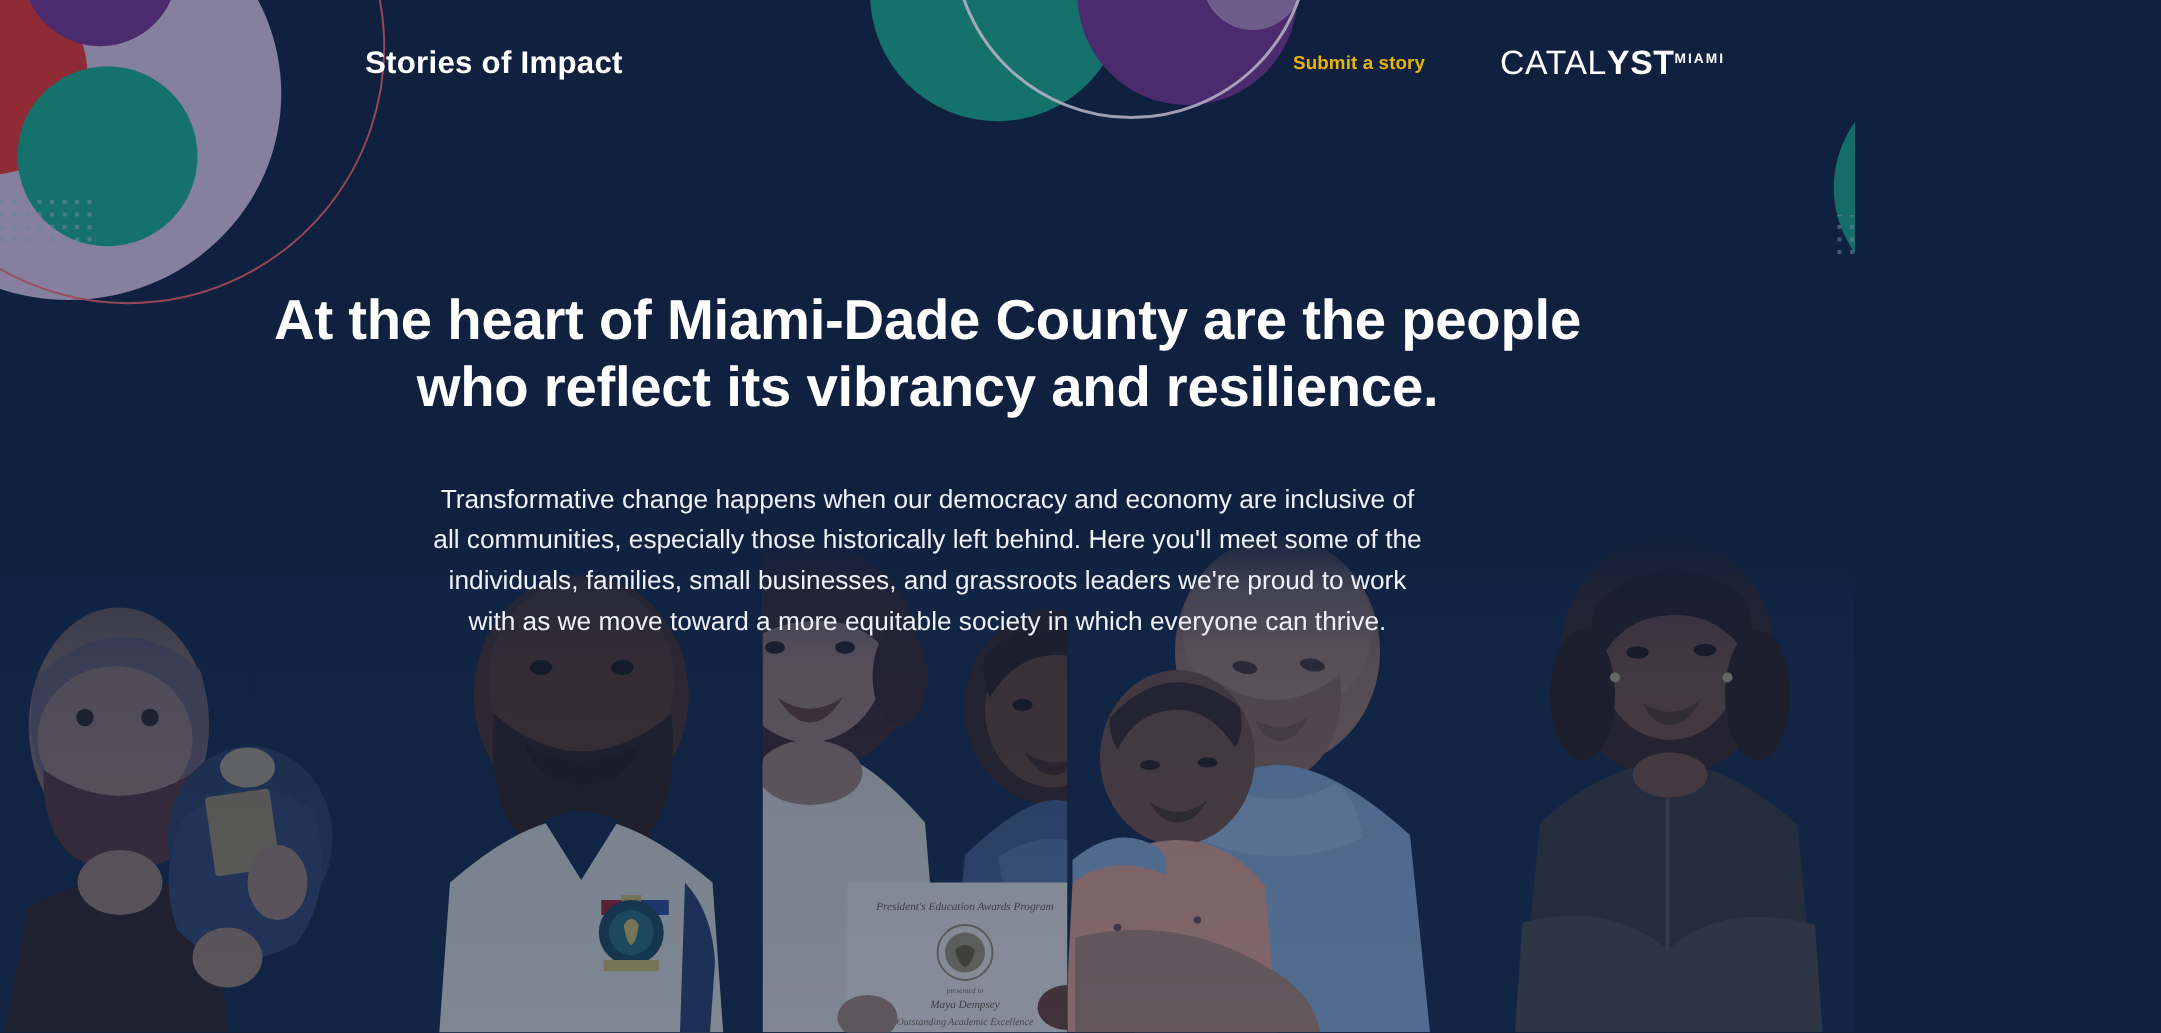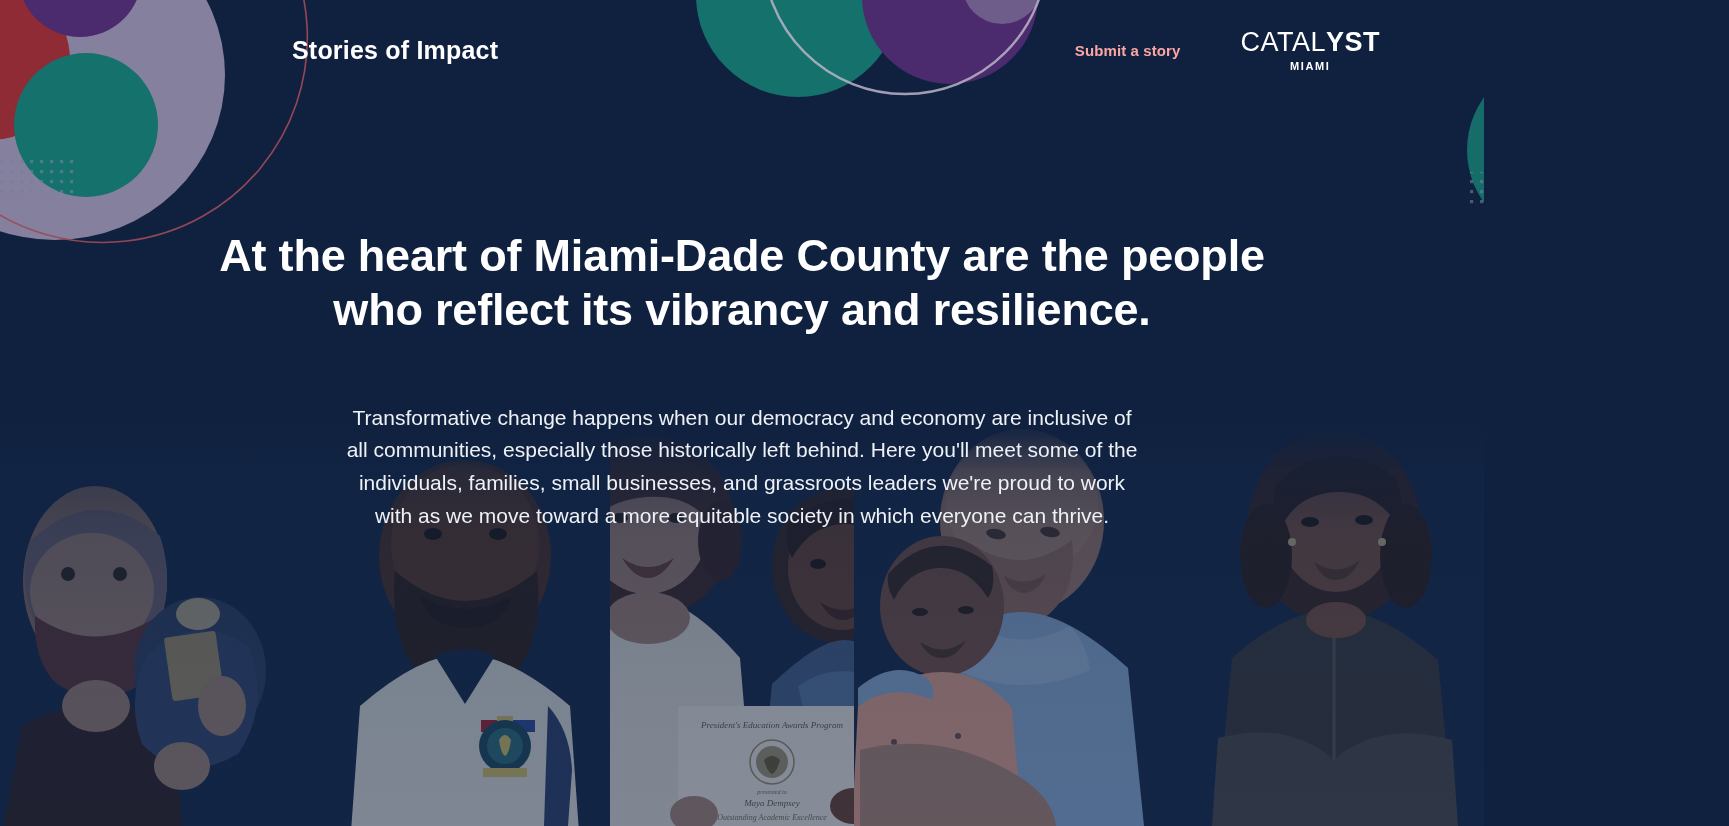--- a/index.html
+++ b/index.html
@@ -62,28 +62,28 @@
     letter-spacing:0.2px;
     margin-left:240px;
   }
   .nav-right {
     margin-left:auto;
     display:flex; align-items:center;
     gap:60px;
     padding-right:52px;
   }
   .nav-link {
-    color:#fca5a5;
+    color:#eab308;
     font-size:15px;
     font-weight:bold;
     text-decoration:none;
     letter-spacing:0.1px;
     cursor:pointer;
   }
-  .logo { display:flex; flex-direction:column; align-items:center; line-height:1; cursor:pointer; }
+  .logo { display:flex; flex-direction:row; align-items:flex-start; line-height:1; cursor:pointer; }
   .logo-main { color:#ffffff; font-size:27px; letter-spacing:0.5px; white-space:nowrap; }
   .logo-main .thin { font-weight:300; }
   .logo-main .bold { font-weight:bold; }
   .logo-sub { color:#ffffff; font-size:11px; font-weight:bold; letter-spacing:1.6px; margin-top:5px; }
 
   
   .hero {
     position:absolute;
     top:225px; left:0; right:0;
     z-index:30;
@@ -98,21 +98,21 @@
     max-width:1060px;
     margin:4px auto;
     letter-spacing:-0.2px;
   }
   .hero p {
     color:#eef1f6;
     font-size:21px;
     font-weight:400;
     line-height:1.55;
     max-width:800px;
-    margin:64px auto 0;
+    margin:46px auto 0;
   }
 </style>
 </head>
 <body>
 
 <div class="page">
 
   <div class="photo-band">
     <div class="strip">
 

